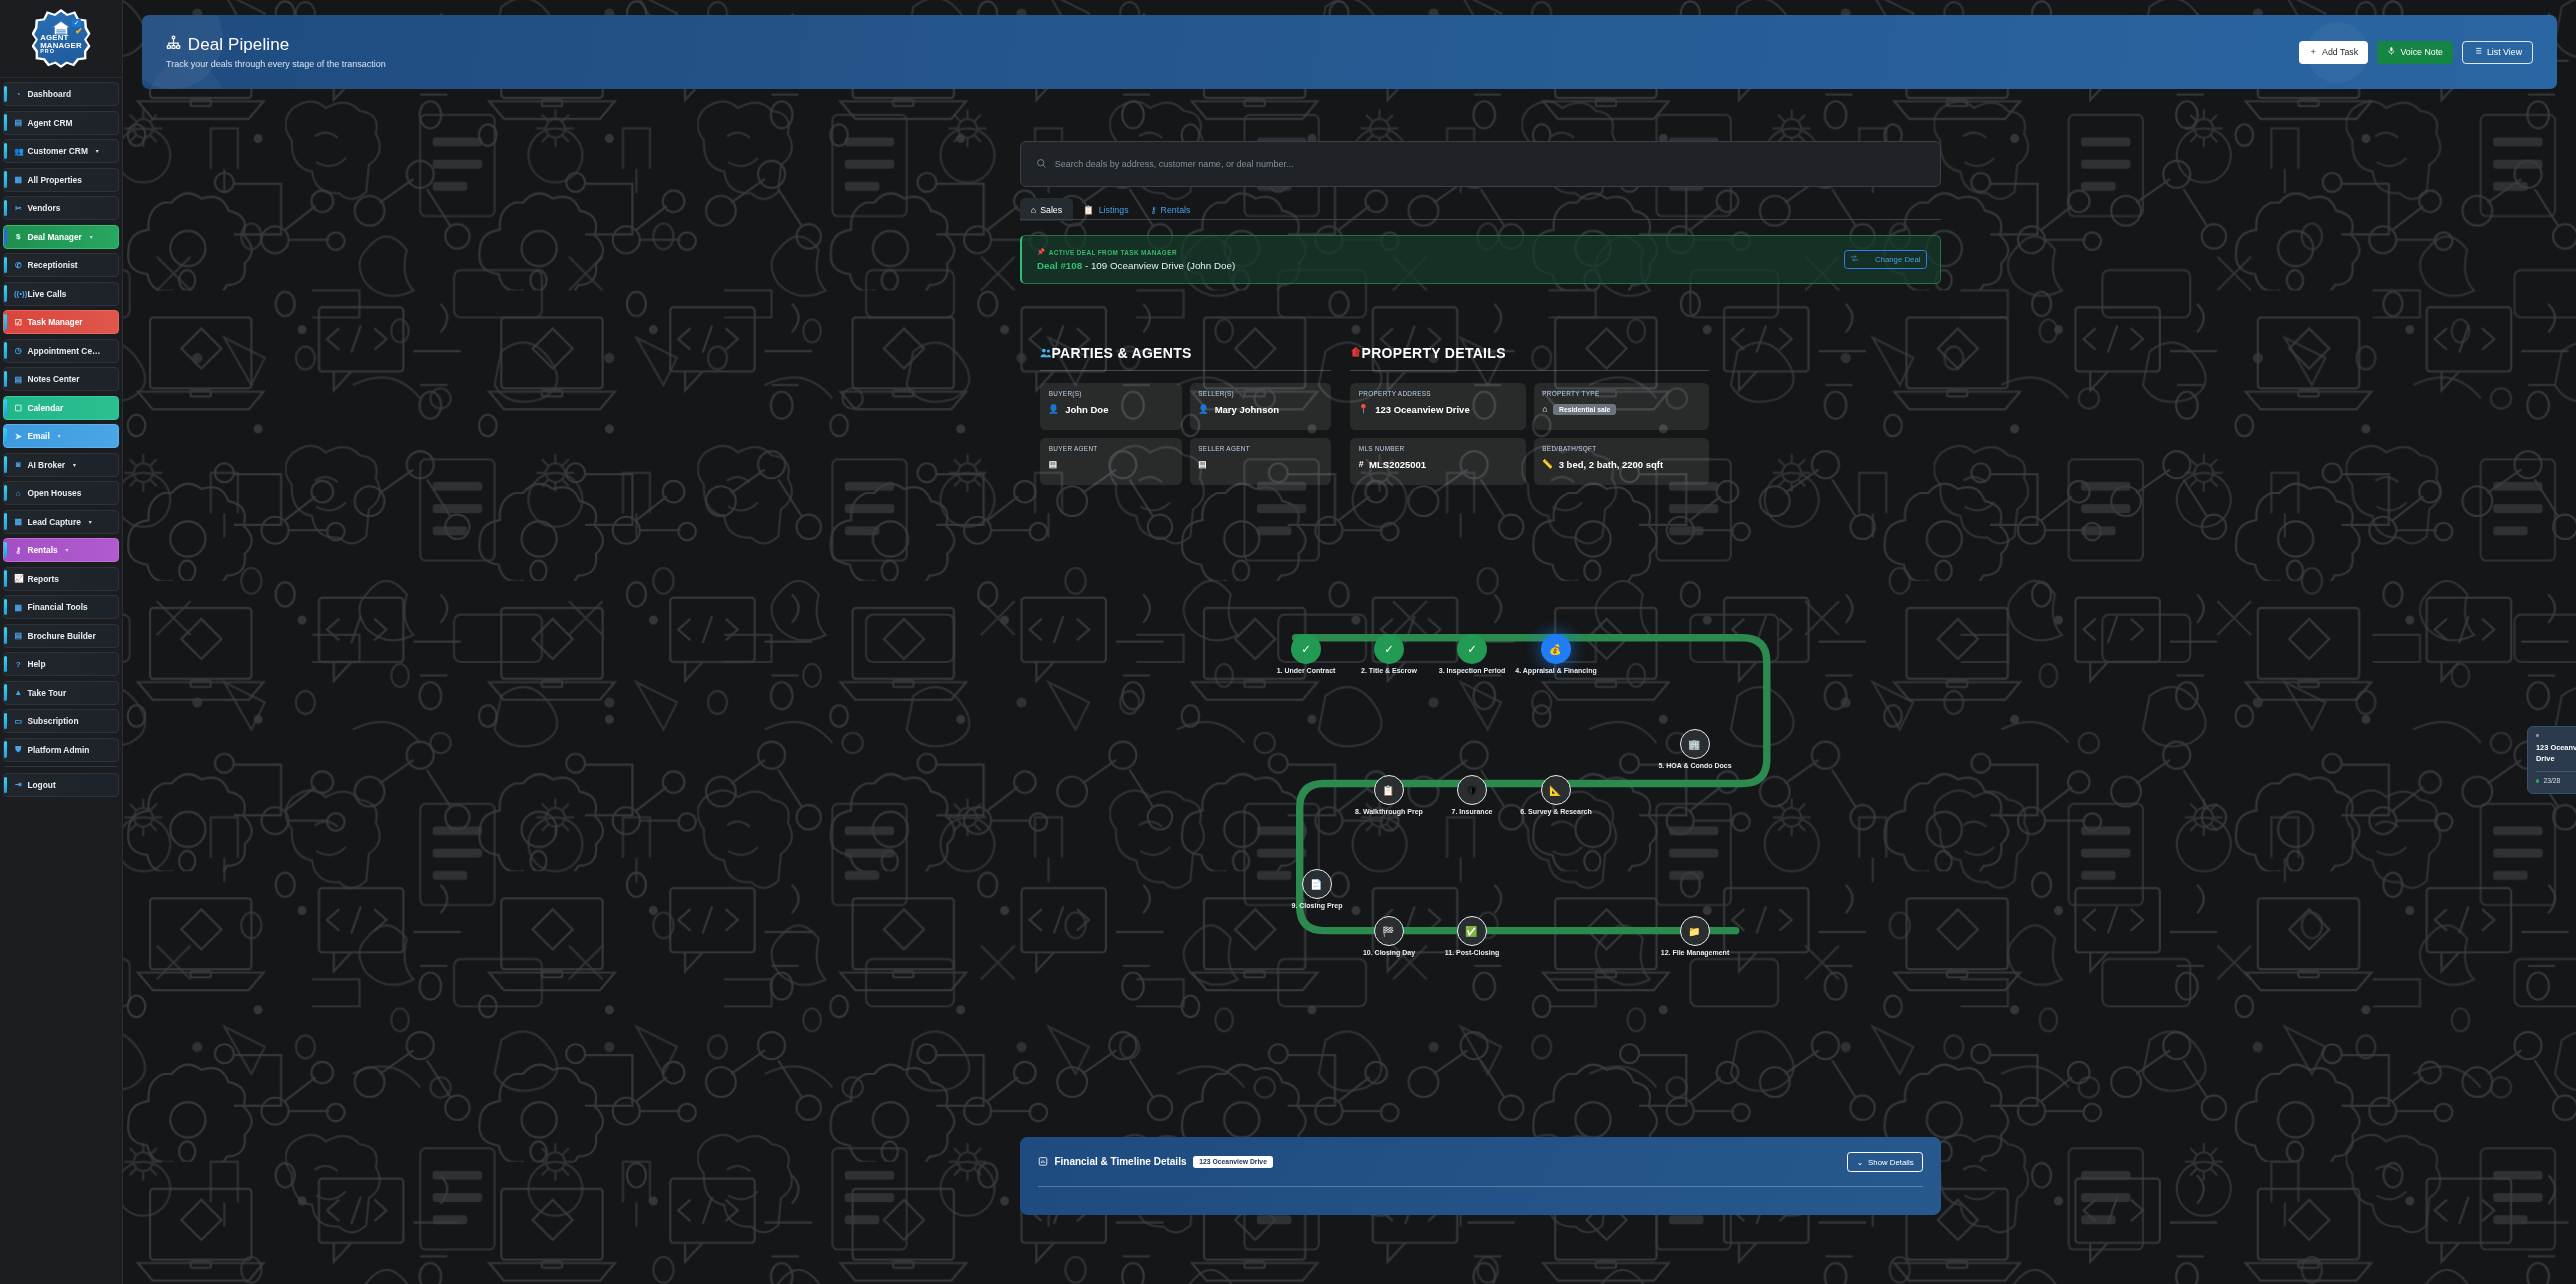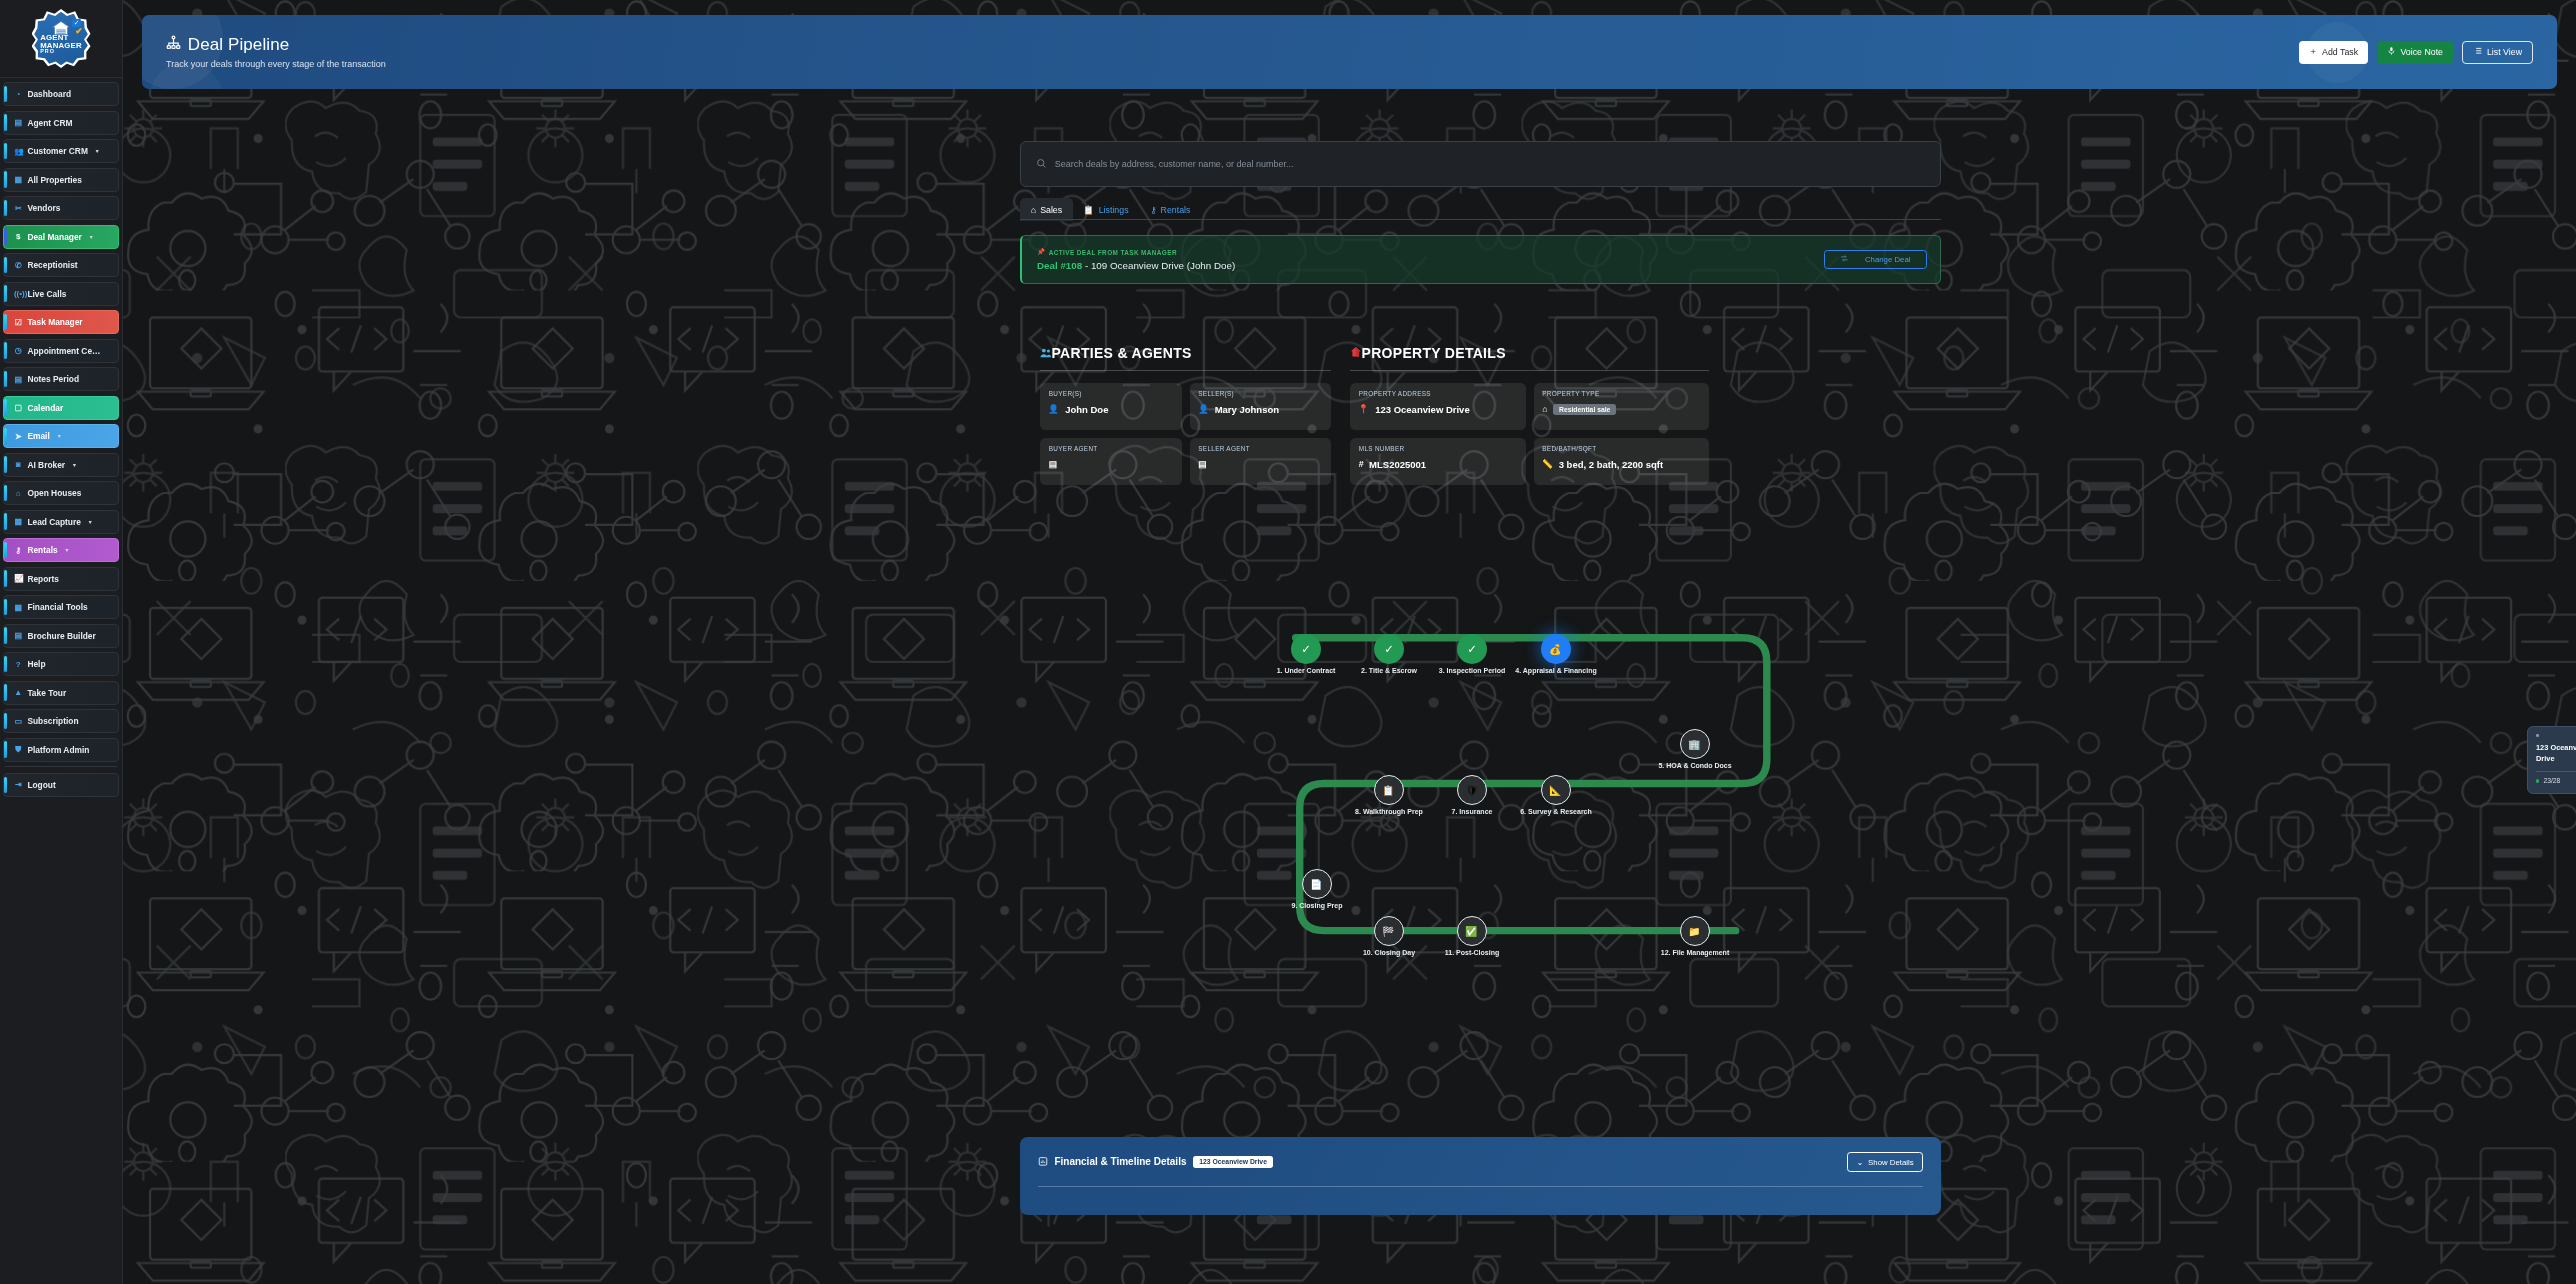--- a/index.html
+++ b/index.html
@@ -155,21 +155,21 @@
     border-radius:5.4px;
     display:flex; align-items:center; justify-content:space-between;
     padding: 0 13.5px 0 15px;
   }
   .db-eyebrow { color:#39b86d; font-size:6.4px; font-weight:bold; letter-spacing:0.4px; display:flex; align-items:center; gap:3.4px;}
   .db-title { margin-top:4px; font-size:9.8px; color:#e7eef2; }
   .db-title b { color:#33c173; }
   .btn-change {
     display:flex; align-items:center; gap:16px;
     border:0.7px solid #2f7ff0; color:#4a9eea; background:transparent;
-    border-radius:3.4px; height:19px; padding:0 15px; font-size:7.8px; cursor:pointer;
+    border-radius:3.4px; height:19px; padding:0 5px; font-size:7.8px; cursor:pointer;
   }
 
   
   #info-panel {
     position:absolute; top:327px; left:0; width:921px; height:211px;
     background: linear-gradient(135deg,#1f4a7c 0%, #245party 0%, #23528a 55%, #26598f 100%);
     border-radius:8px; padding: 17.6px 20px;
     display:flex; gap:0;
   }
   .col { }
@@ -307,21 +307,21 @@
       <div class="nav-item active-red">
         <span class="ico">☑</span>
         <span>Task Manager</span>
       </div>
       <div class="nav-item ">
         <span class="ico">◷</span>
         <span>Appointment Ce…</span>
       </div>
       <div class="nav-item ">
         <span class="ico">▤</span>
-        <span>Notes Period</span>
+        <span>Notes Center</span>
       </div>
       <div class="nav-item active-teal">
         <span class="ico">▢</span>
         <span>Calendar</span>
       </div>
       <div class="nav-item active-blue">
         <span class="ico">➤</span>
         <span>Email</span>
         <span class="caret">▼</span>
       </div>

